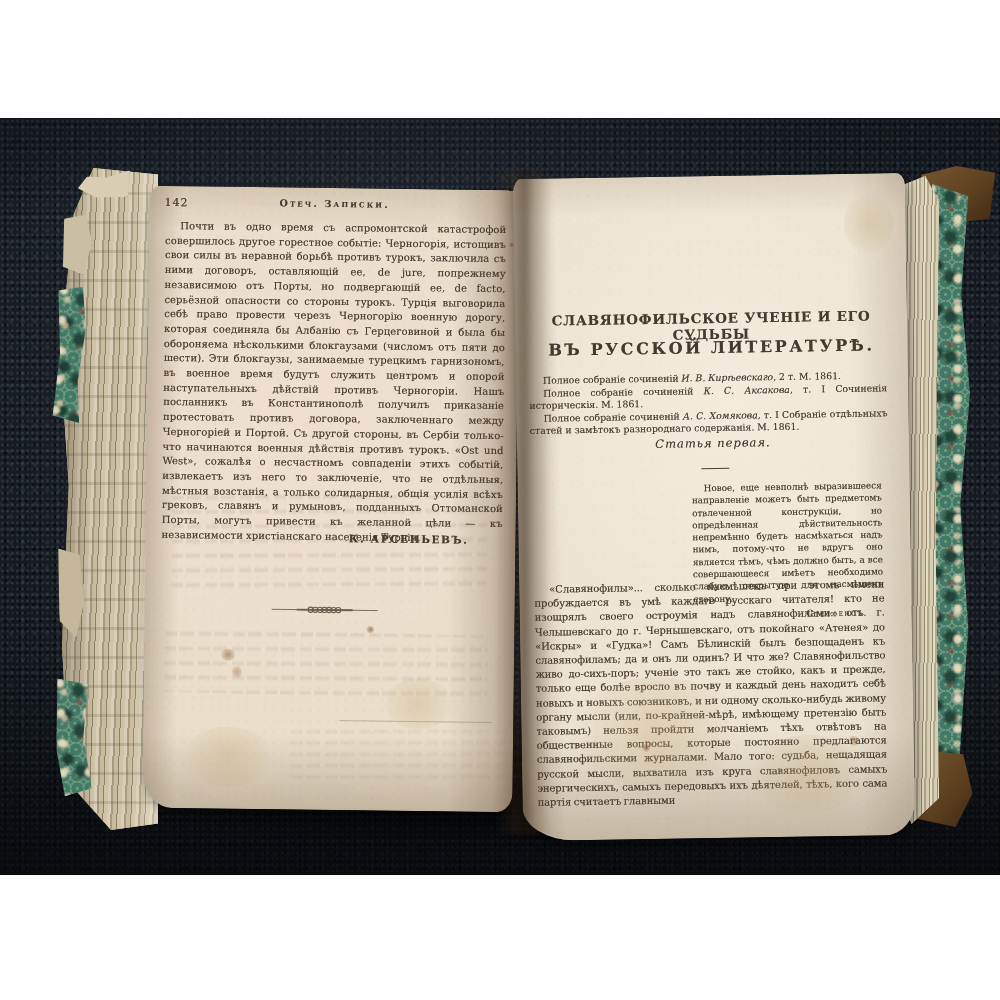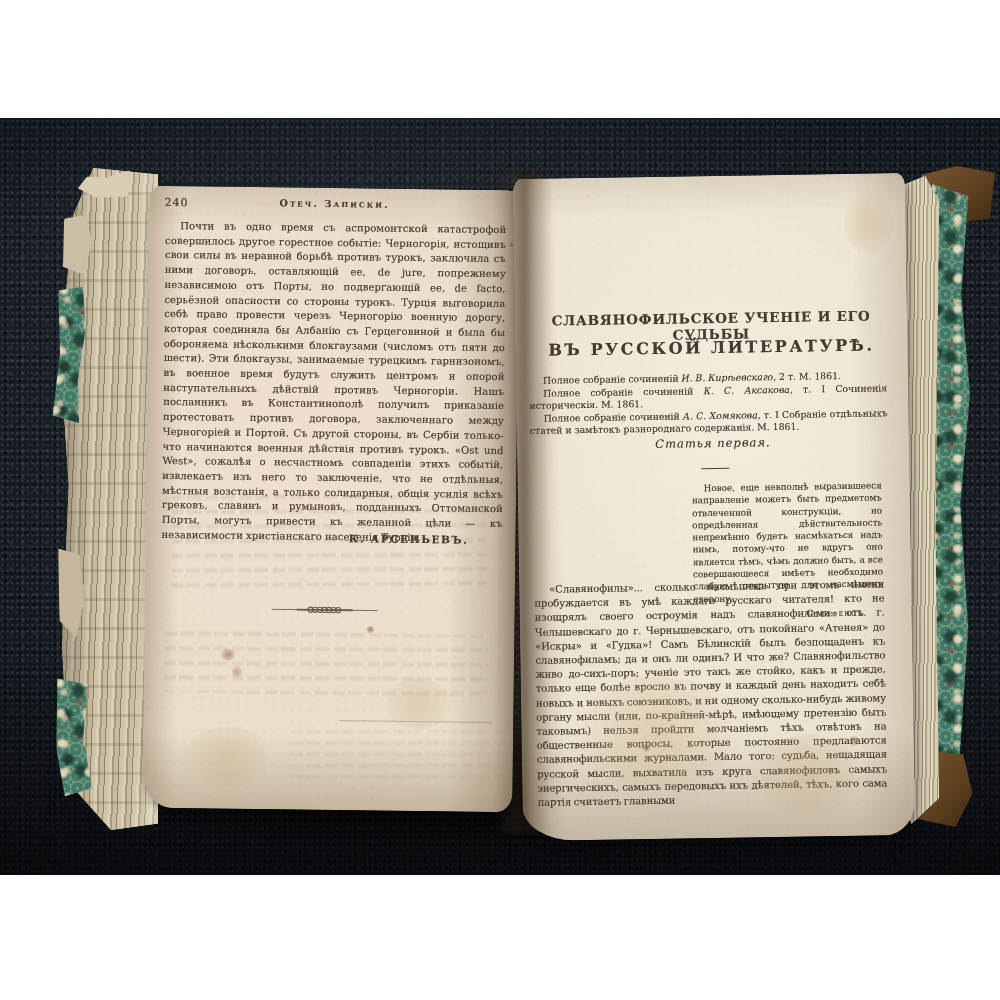--- a/index.html
+++ b/index.html
@@ -184,21 +184,21 @@
     <div class="marble marble-left-b"></div>
 
     <div class="corner-brown corner-top"></div>
     <div class="marble marble-right"></div>
     <div class="corner-brown corner-bottom"></div>
     <div class="foredge-right"></div>
 
     <div class="page left-page">
       <div class="lp-content ink">
         <div class="lp-header">
-          <span class="lp-pagenum">240</span>
+          <span class="lp-pagenum">142</span>
           <span class="lp-running">Отеч. Записки.</span>
         </div>
         <div class="lp-para">Почти въ одно время съ аспромонтской катастрофой совершилось другое горестное событіе: Черногорія, истощивъ свои силы въ неравной борьбѣ противъ турокъ, заключила съ ними договоръ, оставляющій ее, de jure, попрежнему независимою отъ Порты, но подвергающій ее, de facto, серьёзной опасности со стороны турокъ. Турція выговорила себѣ право провести черезъ Черногорію военную дорогу, которая соединяла бы Албанію съ Герцеговиной и была бы обороняема нѣсколькими блокгаузами (числомъ отъ пяти до шести). Эти блокгаузы, занимаемые турецкимъ гарнизономъ, въ военное время будутъ служить центромъ и опорой наступательныхъ дѣйствій противъ Черногоріи. Нашъ посланникъ въ Константинополѣ получилъ приказаніе протестовать противъ договора, заключеннаго между Черногоріей и Портой. Съ другой стороны, въ Сербіи только-что начинаются военныя дѣйствія противъ турокъ. «Ost und West», сожалѣя о несчастномъ совпаденіи этихъ событій, извлекаетъ изъ него то заключеніе, что не отдѣльныя, мѣстныя возстанія, а только солидарныя, общія усилія всѣхъ грековъ, славянъ и румыновъ, подданныхъ Оттоманской Порты, могутъ привести къ желанной цѣли — къ независимости христіанскаго населенія Турціи.</div>
         <div class="lp-sign">К. АРСЕНЬЕВЪ.</div>
         <svg class="ornament" viewBox="0 0 108 12">
           <line x1="1" y1="6" x2="107" y2="6" stroke="#4a3f33" stroke-width="0.9"></line>
           <line x1="26" y1="6" x2="82" y2="6" stroke="#4a3f33" stroke-width="1.8"></line>
           <g fill="none" stroke="#4a3f33" stroke-width="1.1">
             <circle cx="40" cy="6" r="2.6"></circle>
               <circle cx="44.6" cy="6" r="2.6"></circle>

